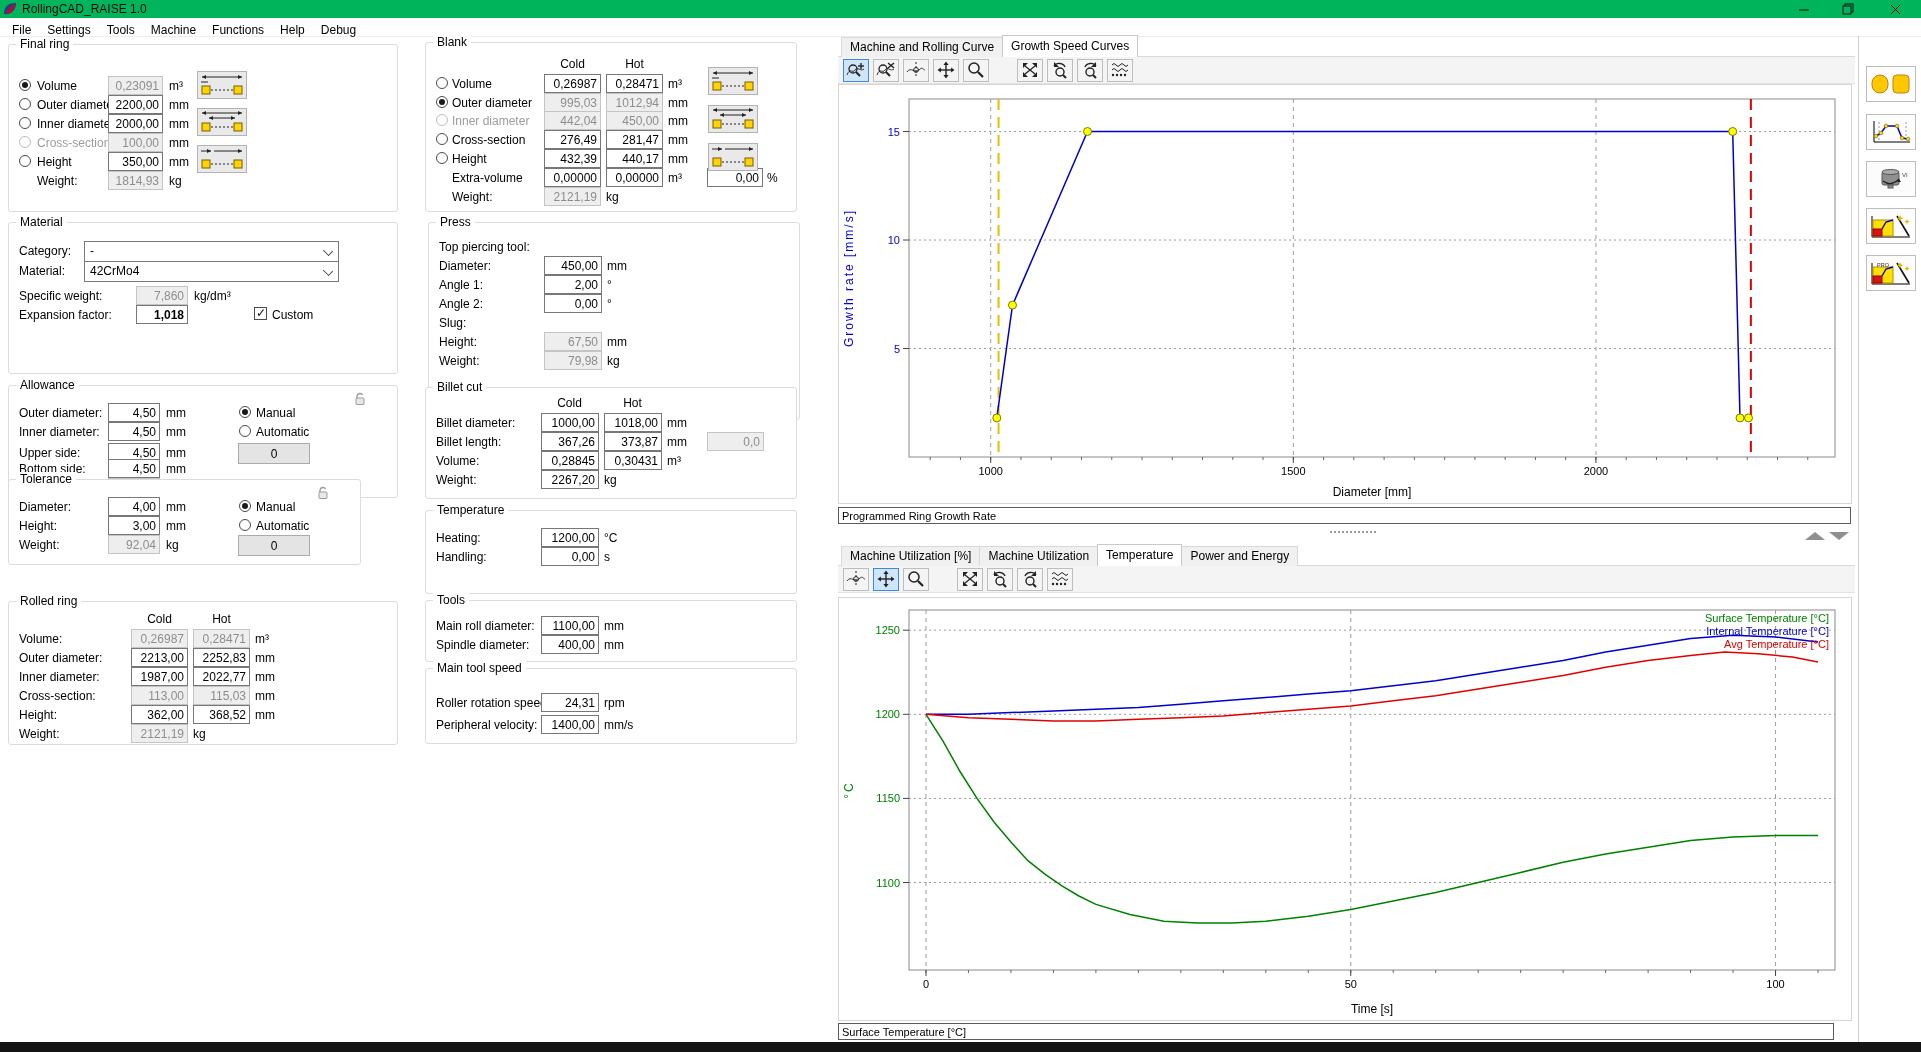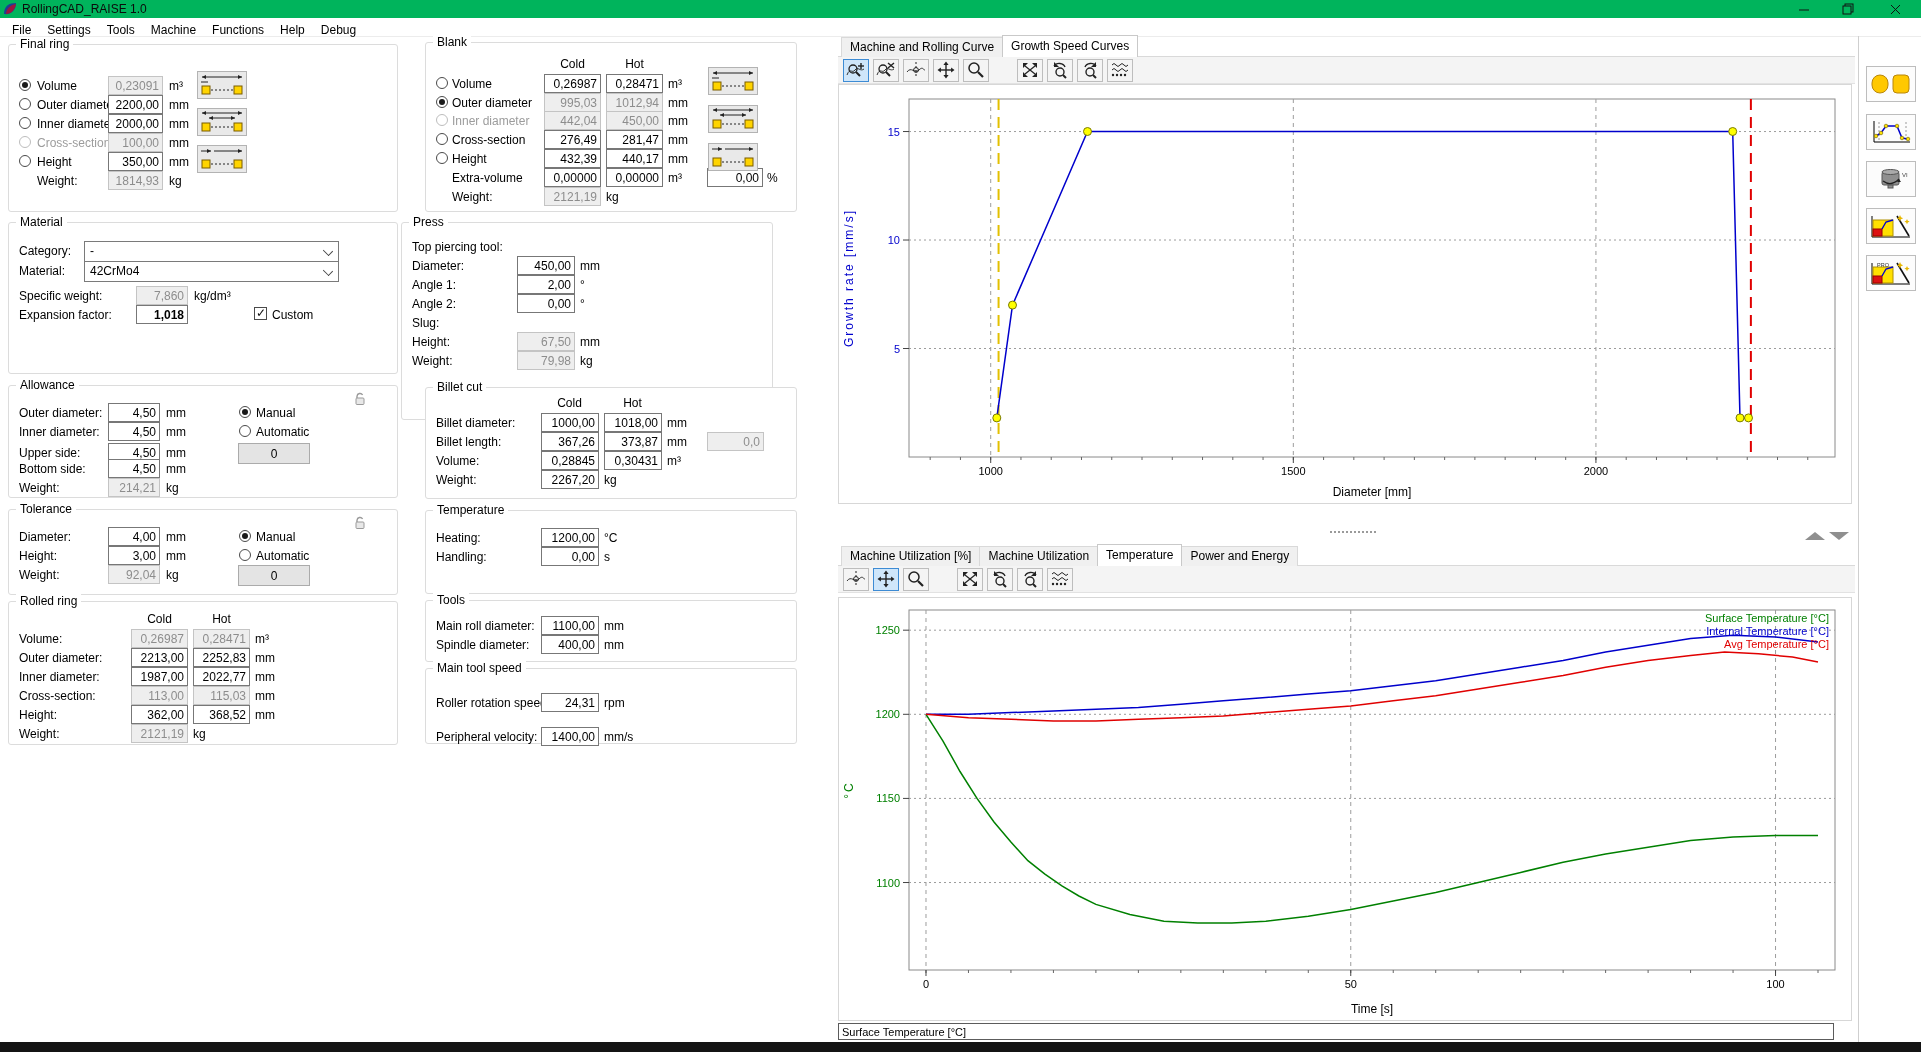--- a/index.html
+++ b/index.html
@@ -230,21 +230,21 @@
       <input class="fld" style="left: 99px; width: 52px;" value="4,50">
       <span class="unit" style="left:157px">mm</span>
     </div>
     <div class="r" style="top:92px">
       <span class="lbl" style="left:10px">Weight:</span>
       <input class="fld dis" style="left: 99px; width: 52px;" readonly="" value="214,21">
       <span class="unit" style="left:157px">kg</span>
     </div>
   </div>
 
-  <div class="gb" style="left:8px;top:509px;width:390px;height:86px">
+  <div class="gb" style="left:8px;top:479px;width:353px;height:86px">
     <span class="lg">Tolerance</span>
     <span class="lock" style="right:30px;top:6px">
       <svg width="13" height="14" viewBox="0 0 13 14">
           <path d="M3,6 V4.2 a3,3 0 0 1 5.6,-1.2" fill="none" stroke="#9a9a9a" stroke-width="1.4"></path>
           <rect x="2" y="6" width="8" height="6.5" rx="1" fill="#e8e8e8" stroke="#9a9a9a"></rect>
         </svg>
     </span>
     <div class="r" style="top:17px">
       <span class="lbl" style="left:10px">Diameter:</span>
       <input class="fld" style="left: 99px; width: 52px;" value="4,00">
@@ -391,21 +391,21 @@
           <path d="M13,5 l-4,-2 v4 z" fill="#222"></path>
           <line x1="16" y1="5" x2="44" y2="5" stroke="#222"></line>
           <path d="M44,5 l-4,-2 v4 z" fill="#222"></path>
           <rect x="4" y="14" width="8" height="8" fill="#ffd400" stroke="#7a5c00"></rect>
           <rect x="36" y="14" width="8" height="8" fill="#ffd400" stroke="#7a5c00"></rect>
           <line x1="13" y1="18" x2="35" y2="18" stroke="#222" stroke-dasharray="2 2"></line>
         </svg>
     </div>
   </div>
 
-  <div class="gb" style="left:401px;top:222px;width:372px;height:198px">
+  <div class="gb" style="left:428px;top:222px;width:372px;height:198px">
     <span class="lg">Press</span>
     <div class="r" style="top:14px">
         <span class="lbl" style="left:10px">Top piercing tool:</span>
       </div>
     <div class="r" style="top:33px">
       <span class="lbl" style="left:10px">Diameter:</span>
       <input class="fld" style="left: 115px; width: 58px;" value="450,00">
       <span class="unit" style="left:178px">mm</span>
     </div>
     <div class="r" style="top:52px">
@@ -493,21 +493,21 @@
     </div>
   </div>
 
   <div class="gb" style="left:425px;top:668px;width:372px;height:76px">
     <span class="lg">Main tool speed</span>
     <div class="r" style="top:24px">
       <span class="lbl" style="left:10px">Roller rotation speed:</span>
       <input class="fld" style="left: 115px; width: 58px;" value="24,31">
       <span class="unit" style="left:178px">rpm</span>
     </div>
-    <div class="r" style="top:58px">
+    <div class="r" style="top:46px">
       <span class="lbl" style="left:10px">Peripheral velocity:</span>
       <input class="fld" style="left: 115px; width: 58px;" value="1400,00">
       <span class="unit" style="left:178px">mm/s</span>
     </div>
   </div>
 
   <div class="tabline" style="left:838px;top:56px;width:1017px"></div>
   <div class="tabs" style="left:841px;top:36px">
     <div class="tab">Machine and Rolling Curve</div>
     <div class="tab active">Growth Speed Curves</div>
@@ -641,20 +641,21 @@
         <polyline points="157.8,332.9 173.5,220.1 248.5,46.5 893.7,46.5 901.0,332.9 909.5,332.9" fill="none" stroke="#0000cc" stroke-width="1.5"></polyline>
         <circle cx="157.8" cy="332.9" r="4" fill="#ffff00" stroke="#7a7a00"></circle>
         <circle cx="173.5" cy="220.1" r="4" fill="#ffff00" stroke="#7a7a00"></circle>
         <circle cx="248.5" cy="46.5" r="4" fill="#ffff00" stroke="#7a7a00"></circle>
         <circle cx="893.7" cy="46.5" r="4" fill="#ffff00" stroke="#7a7a00"></circle>
         <circle cx="901.0" cy="332.9" r="4" fill="#ffff00" stroke="#7a7a00"></circle>
         <circle cx="909.5" cy="332.9" r="4" fill="#ffff00" stroke="#7a7a00"></circle>
         <text x="533" y="411" text-anchor="middle" font-size="12" fill="#000">Diameter [mm]</text>
         <text transform="translate(14,193) rotate(-90)" text-anchor="middle" font-size="12" fill="#0000cc" letter-spacing="2">Growth rate [mm/s]</text>
       </svg></div>
+  <input class="cap" style="left: 838px; top: 507px; width: 1013px;" value="Programmed Ring Growth Rate">
 
   <div class="dots" style="left:1330px;top:531px"></div>
   <div class="tri-up" style="left:1805px;top:532px"></div>
   <div class="tri-dn" style="left:1829px;top:532px"></div>
 
   <div class="tabline" style="left:838px;top:565px;width:1017px"></div>
   <div class="tabs" style="left:841px;top:545px">
     <div class="tab">Machine Utilization [%]</div>
     <div class="tab">Machine Utilization</div>
     <div class="tab active">Temperature</div>

